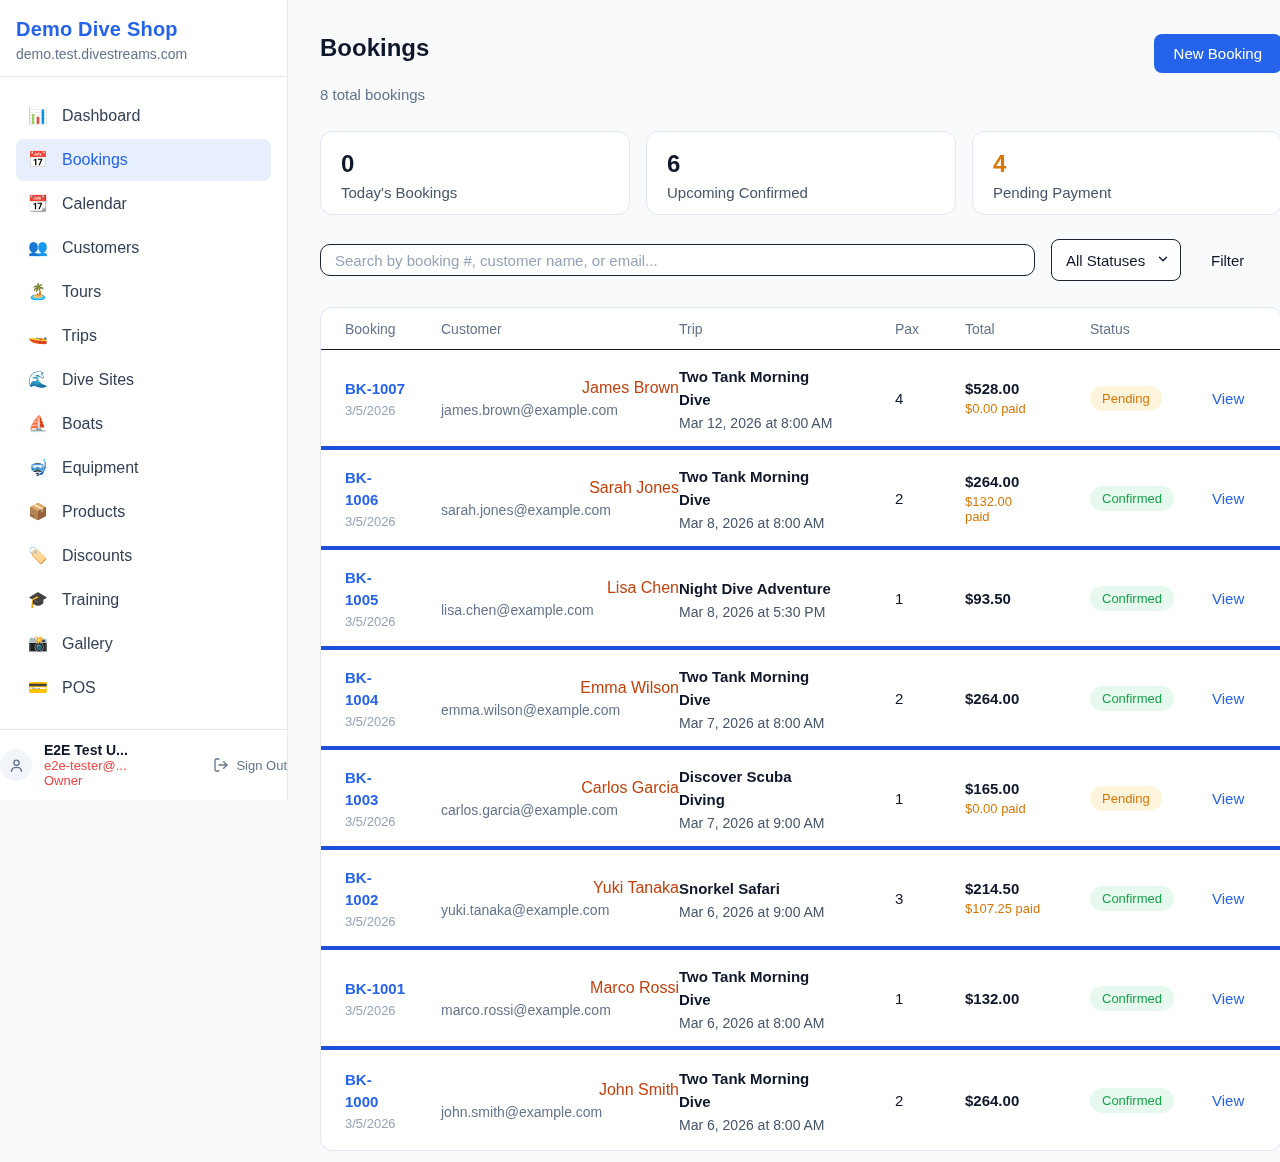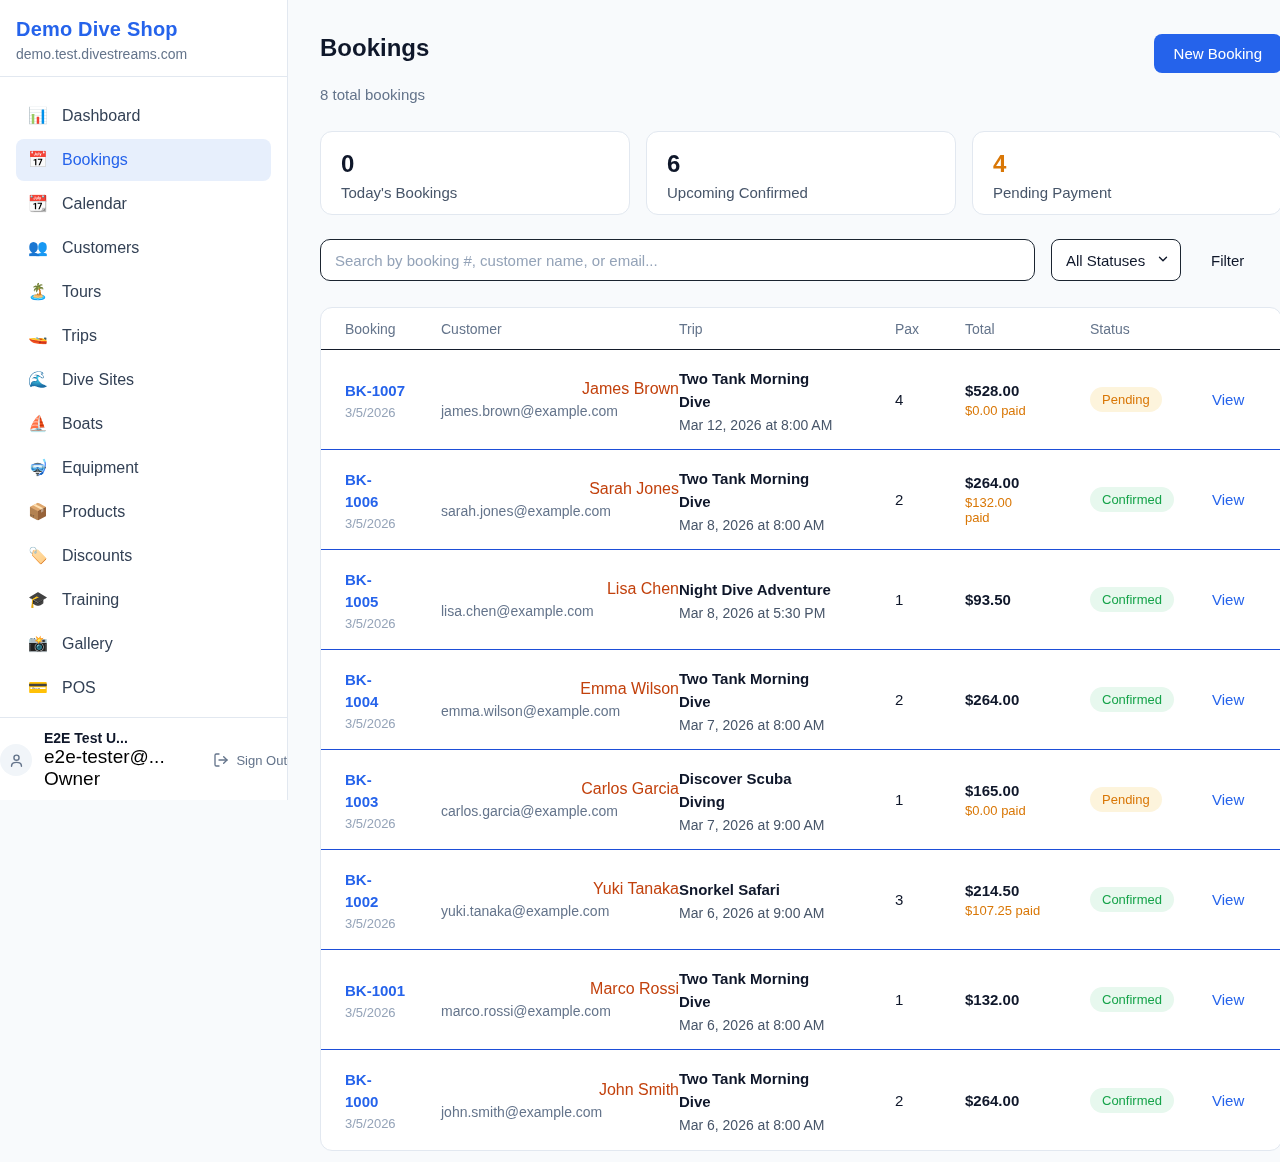--- a/index.html
+++ b/index.html
@@ -32,21 +32,21 @@
   .user-block {
     margin-top:auto; border-top:1px solid #e2e8f0;
     padding:12px 0; display:flex; align-items:center; gap:12px;
   }
   .avatar {
     width:32px; height:32px; border-radius:50%; background:#f1f5f9;
     display:flex; align-items:center; justify-content:center; flex-shrink:0;
   }
   .user-meta { min-width:0; }
   .user-name { font-size:14px; font-weight:700; color:#0f172a; white-space:nowrap; }
-  .user-email, .user-role { font-size:19px; color:#000000; white-space:nowrap; }
+  .user-email, .user-role { font-size:13px; color:#ef4444; white-space:nowrap; }
   .signout {
     margin-left:auto; display:flex; align-items:center; gap:7px;
     color:#64748b; font-size:13px; cursor:pointer; white-space:nowrap;
   }
 
   
   .main { flex:1; padding:34px 32px 32px 32px; }
   .page-header { display:flex; justify-content:space-between; align-items:flex-start; margin-bottom:28px; }
   .page-title { font-size:24px; font-weight:700; color:#0f172a; }
   .page-subtitle { font-size:15px; color:#64748b; margin-top:24px; }
@@ -59,21 +59,21 @@
   .stats-row { display:flex; gap:16px; margin-bottom:24px; }
   .stat-card {
     flex:1; background:#ffffff; border:1px solid #e2e8f0; border-radius:12px;
     padding:18px 20px; height:84px;
   }
   .stat-value { font-size:24px; font-weight:700; line-height:28px; }
   .stat-label { font-size:15px; color:#475569; margin-top:6px; }
 
   .filters-row { display:flex; align-items:center; gap:16px; margin-bottom:26px; }
   .search-input {
-    flex:1; height:42px; max-width:715px;
+    flex:1; height:32px; max-width:715px;
     border:1px solid #1b2430; border-radius:10px; background:#ffffff;
     font-family:inherit; font-size:15px; color:#0f172a; padding:0 14px;
   }
   .search-input::placeholder { color:#94a3b8; }
   .select-wrap { position:relative; }
   .status-select {
     appearance:none; -webkit-appearance:none;
     height:42px; border:1px solid #1b2430; border-radius:8px; background:#ffffff;
     font-family:inherit; font-size:15px; color:#0f172a;
     padding:0 34px 0 14px; cursor:pointer;
@@ -82,21 +82,21 @@
   .filter-btn {
     background:none; border:none; font-family:inherit;
     font-size:15px; color:#0f172a; cursor:pointer; padding:8px 14px;
   }
 
   
   .table-card { background:#ffffff; border:1px solid #e2e8f0; border-radius:12px; overflow:hidden; }
   .tgrid { display:grid; grid-template-columns:96px 238px 216px 70px 125px 122px 45px; align-items:center; padding:0 24px; }
   .thead { height:42px; border-bottom:1px solid #141c2b; }
   .th { font-size:14px; font-weight:500; color:#64748b; }
-  .trow { min-height:100px; padding:14px 24px; border-bottom:1px solid #1d4ed8; }
+  .trow { min-height:100px; padding:14px 24px; border-bottom:4px solid #1d4ed8; }
   .trow:last-child { border-bottom:none; }
   .bk-id { color:#2563eb; font-size:15px; font-weight:700; line-height:22px; cursor:pointer; }
   .bk-date { color:#94a3b8; font-size:13px; margin-top:3px; }
   .cust-name { font-size:16px; color:#c2410c;text-align:right; }
   .cust-email { font-size:14px; color:#64748b; margin-top:5px; }
   .trip-name { font-size:15px; font-weight:600; color:#0f172a; max-width:160px; line-height:23px; }
   .trip-date { font-size:14px; color:#475569; margin-top:4px; }
   .pax-val { font-size:15px; color:#0f172a; }
   .total-val { font-size:15px; font-weight:700; color:#0f172a; }
   .paid-val { font-size:13px; color:#d97706; margin-top:4px; max-width:90px; }

